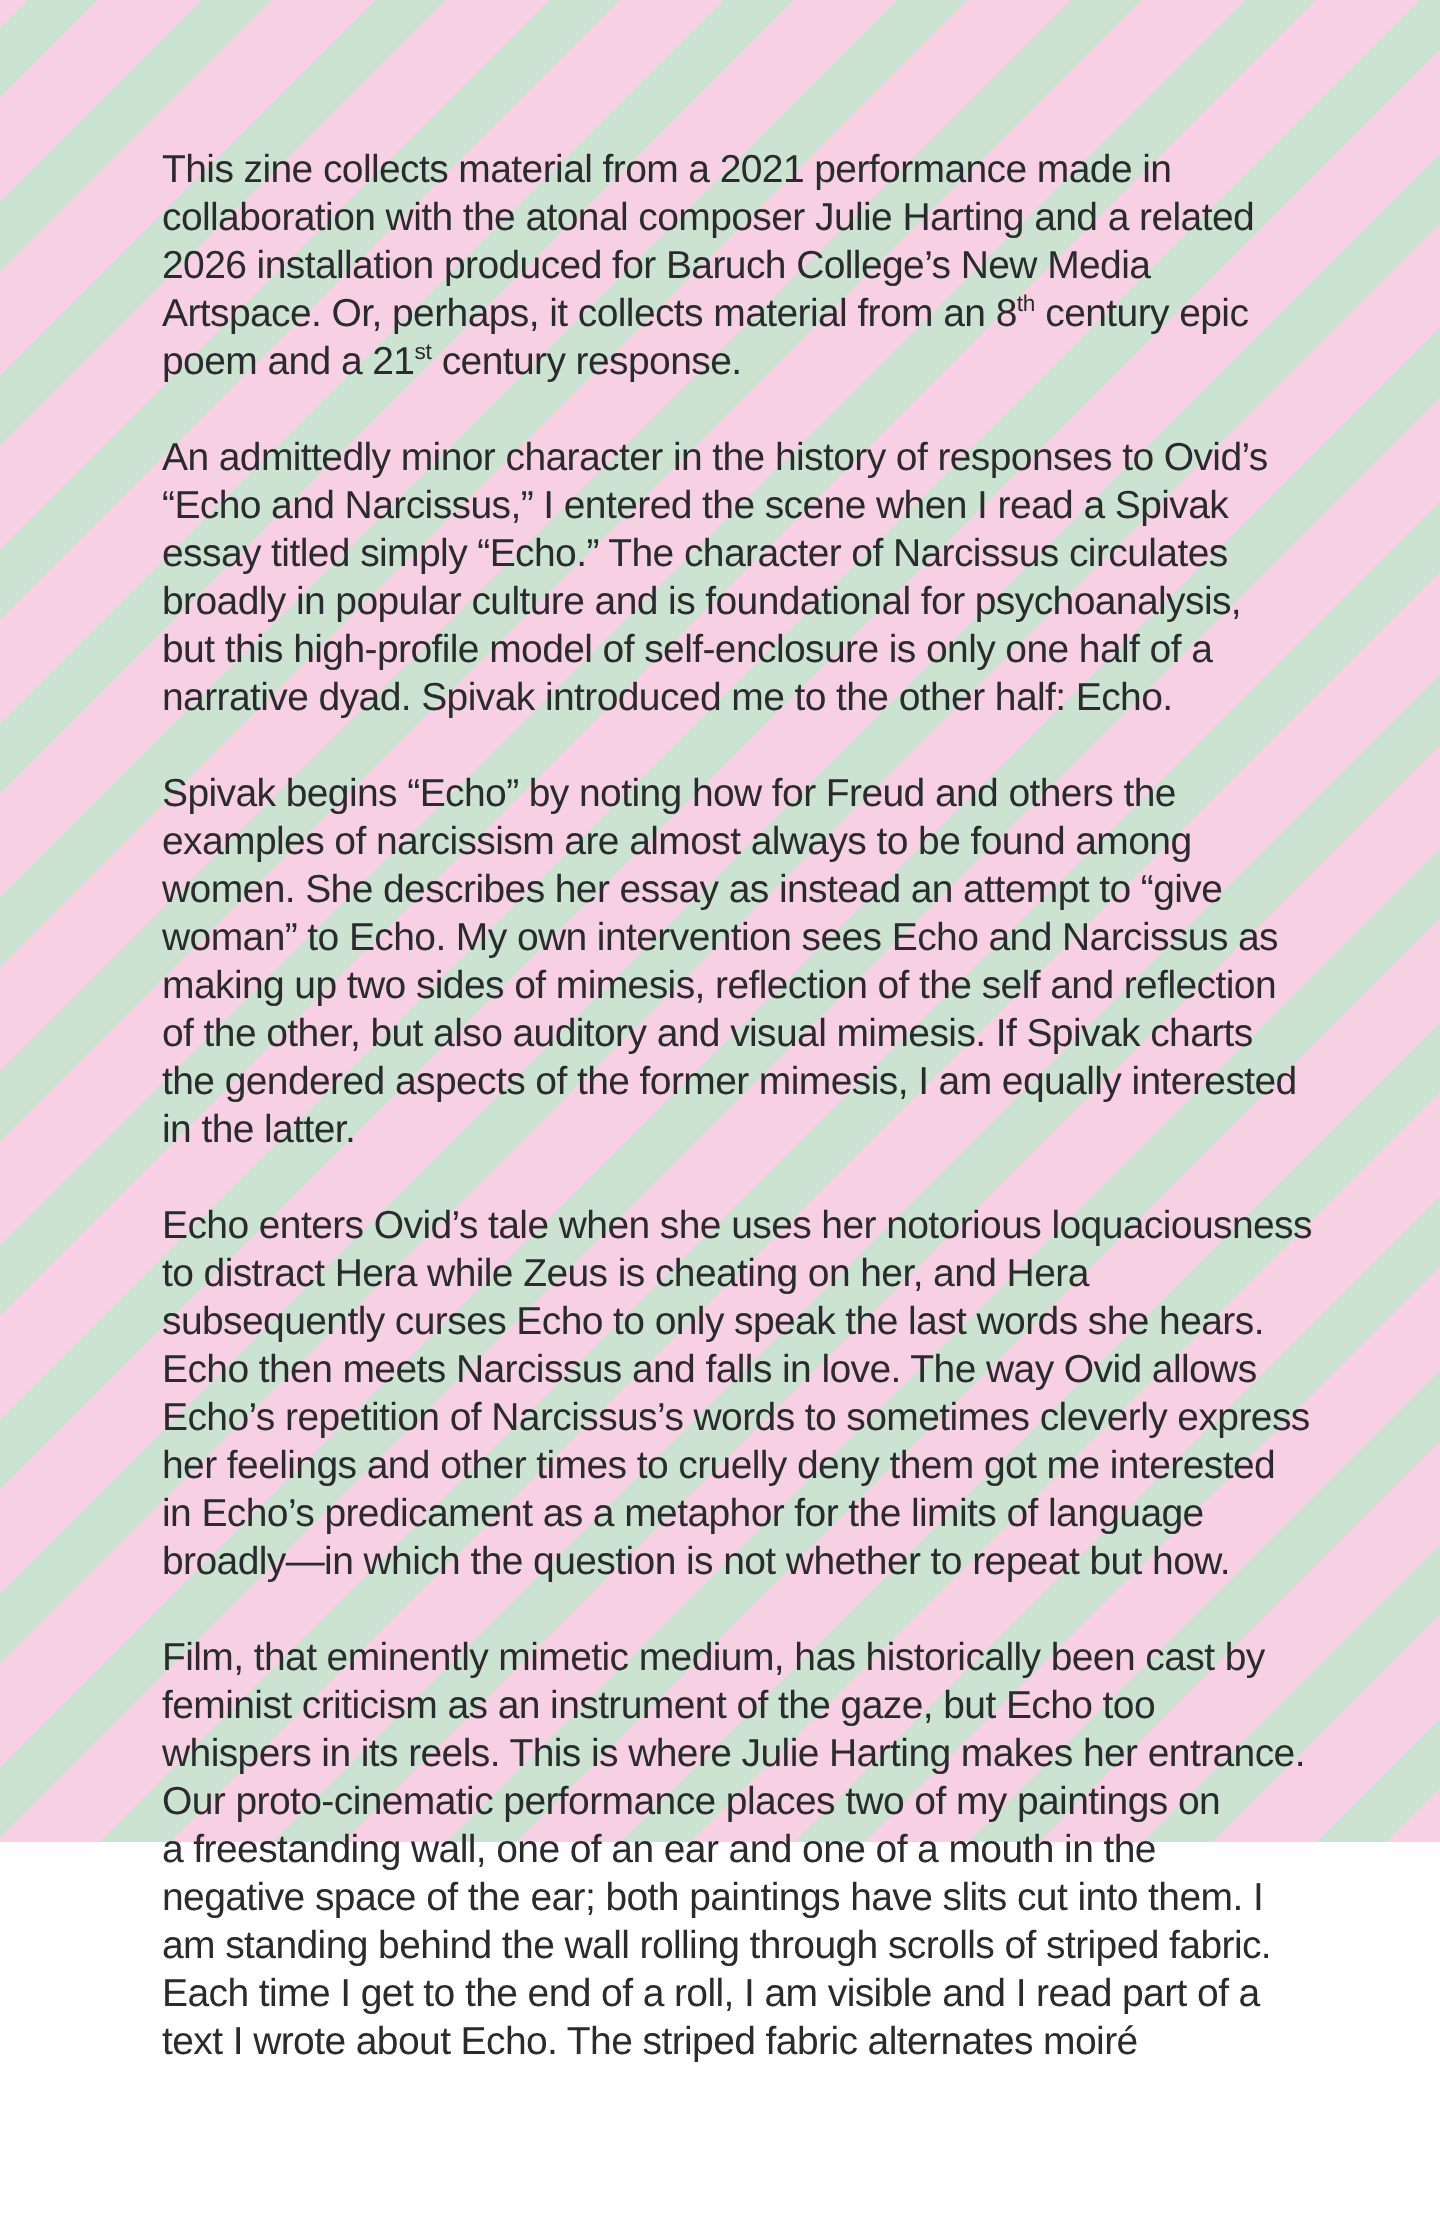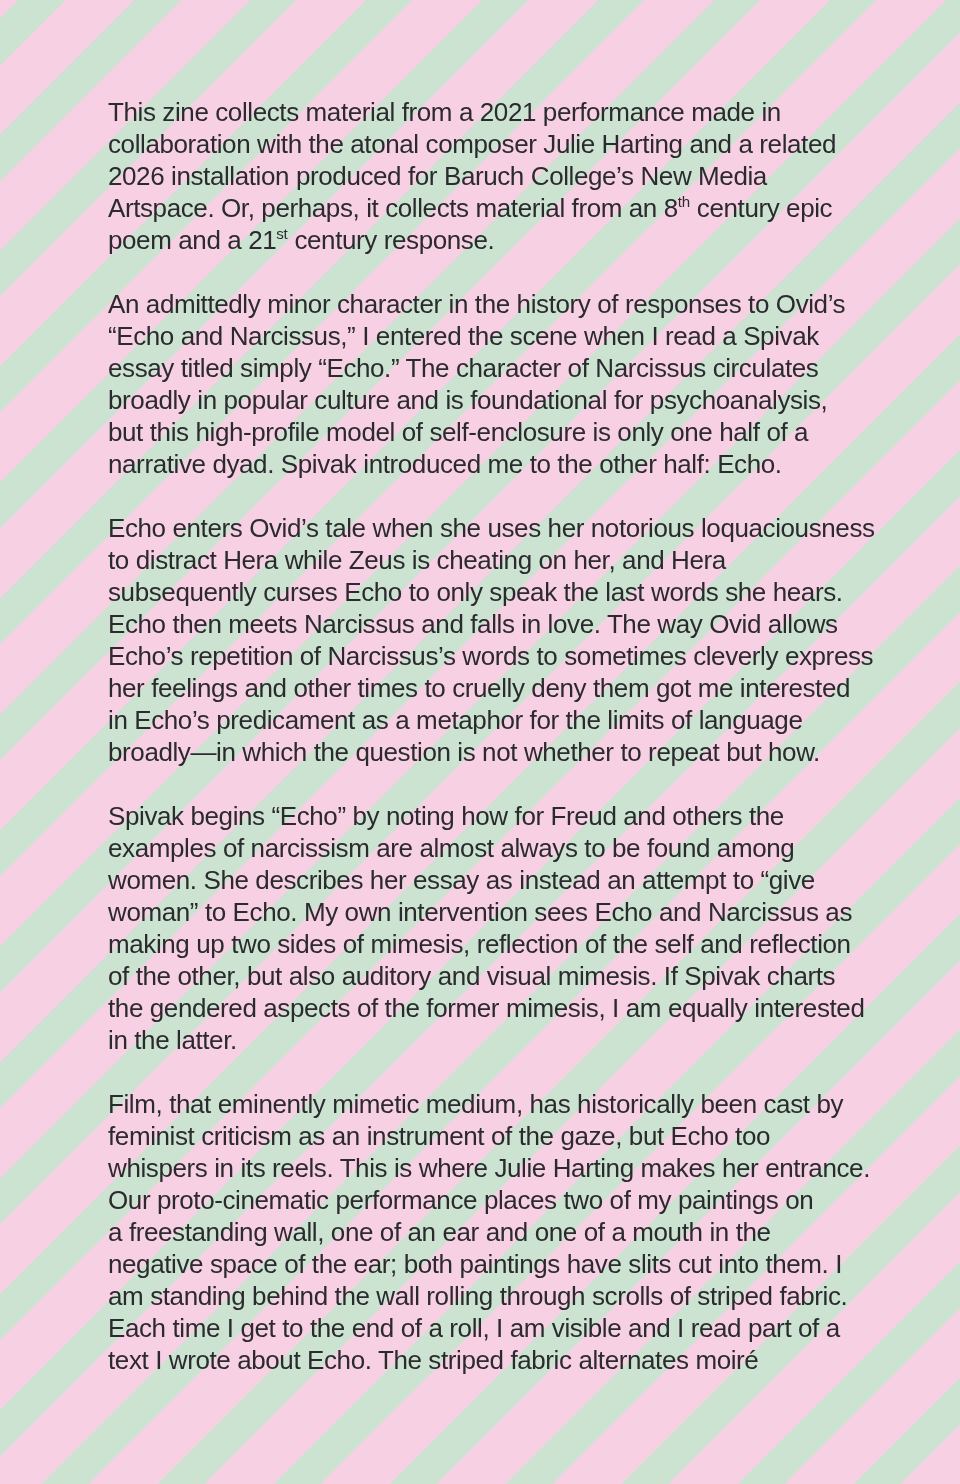--- a/index.html
+++ b/index.html
@@ -5,21 +5,21 @@
   html, body { margin: 0; padding: 0; }
   body {
     width: 960px;
     height: 1484px;
     overflow: hidden;
     font-family: "Liberation Sans", "DejaVu Sans", sans-serif;
   }
   .page {
     position: relative;
     width: 960px;
-    height: 1484px;
+    height: 1228px;
     
     background: repeating-linear-gradient(
       135deg,
       var(--stripe-pink, #f7d1e3) 0px 13px,
       var(--stripe-green, #cbe3d0) 13px 46px,
       var(--stripe-pink, #f7d1e3) 46px 82px
     );
   }
   .text-column {
     position: absolute;
@@ -52,36 +52,36 @@
 collaboration with the atonal composer Julie Harting and a related
 2026 installation produced for Baruch College’s New Media
 Artspace. Or, perhaps, it collects material from an 8<sup>th</sup> century epic
 poem and a 21<sup>st</sup> century response.</p>
       <p>An admittedly minor character in the history of responses to Ovid’s
 “Echo and Narcissus,” I entered the scene when I read a Spivak
 essay titled simply “Echo.” The character of Narcissus circulates
 broadly in popular culture and is foundational for psychoanalysis,
 but this high-profile model of self-enclosure is only one half of a
 narrative dyad. Spivak introduced me to the other half: Echo.</p>
+      <p>Spivak begins “Echo” by noting how for Freud and others the
+examples of narcissism are almost always to be found among
+women. She describes her essay as instead an attempt to “give
+woman” to Echo. My own intervention sees Echo and Narcissus as
+making up two sides of mimesis, reflection of the self and reflection
+of the other, but also auditory and visual mimesis. If Spivak charts
+the gendered aspects of the former mimesis, I am equally interested
+in the latter.</p>
       <p>Echo enters Ovid’s tale when she uses her notorious loquaciousness
 to distract Hera while Zeus is cheating on her, and Hera
 subsequently curses Echo to only speak the last words she hears.
 Echo then meets Narcissus and falls in love. The way Ovid allows
 Echo’s repetition of Narcissus’s words to sometimes cleverly express
 her feelings and other times to cruelly deny them got me interested
 in Echo’s predicament as a metaphor for the limits of language
 broadly—in which the question is not whether to repeat but how.</p>
-      <p>Spivak begins “Echo” by noting how for Freud and others the
-examples of narcissism are almost always to be found among
-women. She describes her essay as instead an attempt to “give
-woman” to Echo. My own intervention sees Echo and Narcissus as
-making up two sides of mimesis, reflection of the self and reflection
-of the other, but also auditory and visual mimesis. If Spivak charts
-the gendered aspects of the former mimesis, I am equally interested
-in the latter.</p>
       <p>Film, that eminently mimetic medium, has historically been cast by
 feminist criticism as an instrument of the gaze, but Echo too
 whispers in its reels. This is where Julie Harting makes her entrance.
 Our proto-cinematic performance places two of my paintings on
 a freestanding wall, one of an ear and one of a mouth in the
 negative space of the ear; both paintings have slits cut into them. I
 am standing behind the wall rolling through scrolls of striped fabric.
 Each time I get to the end of a roll, I am visible and I read part of a
 text I wrote about Echo. The striped fabric alternates moiré</p>
     </article>

